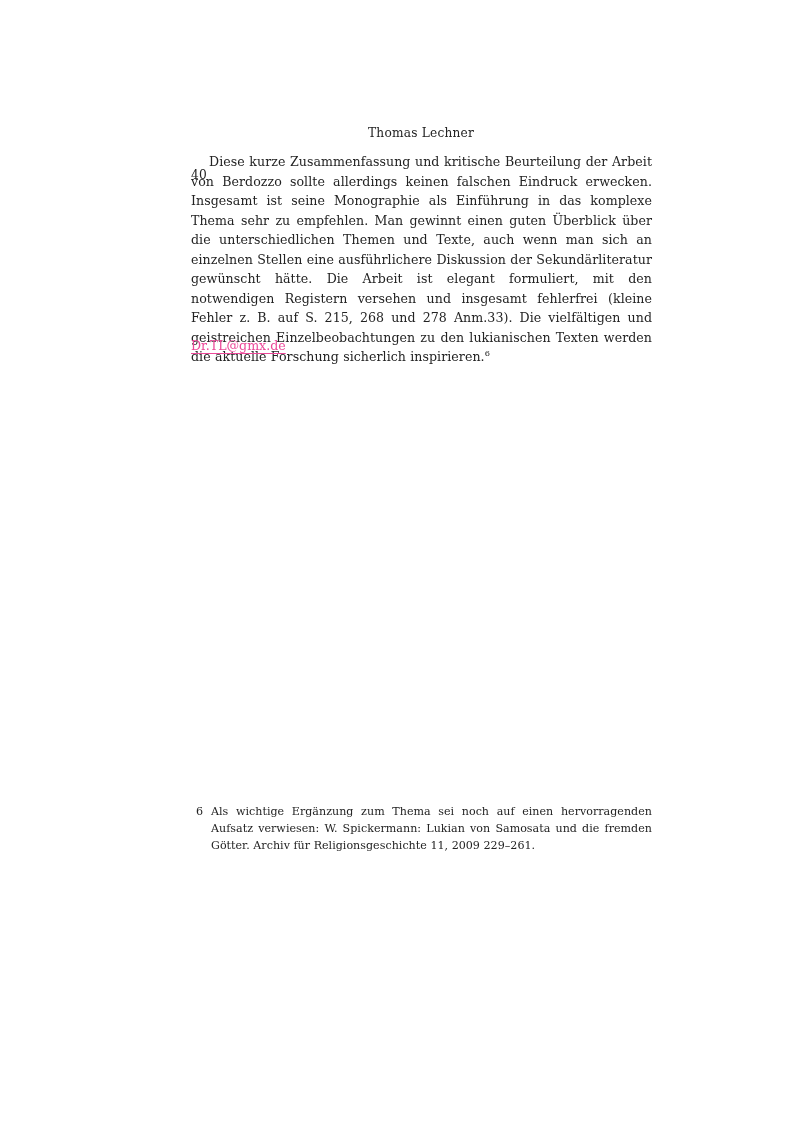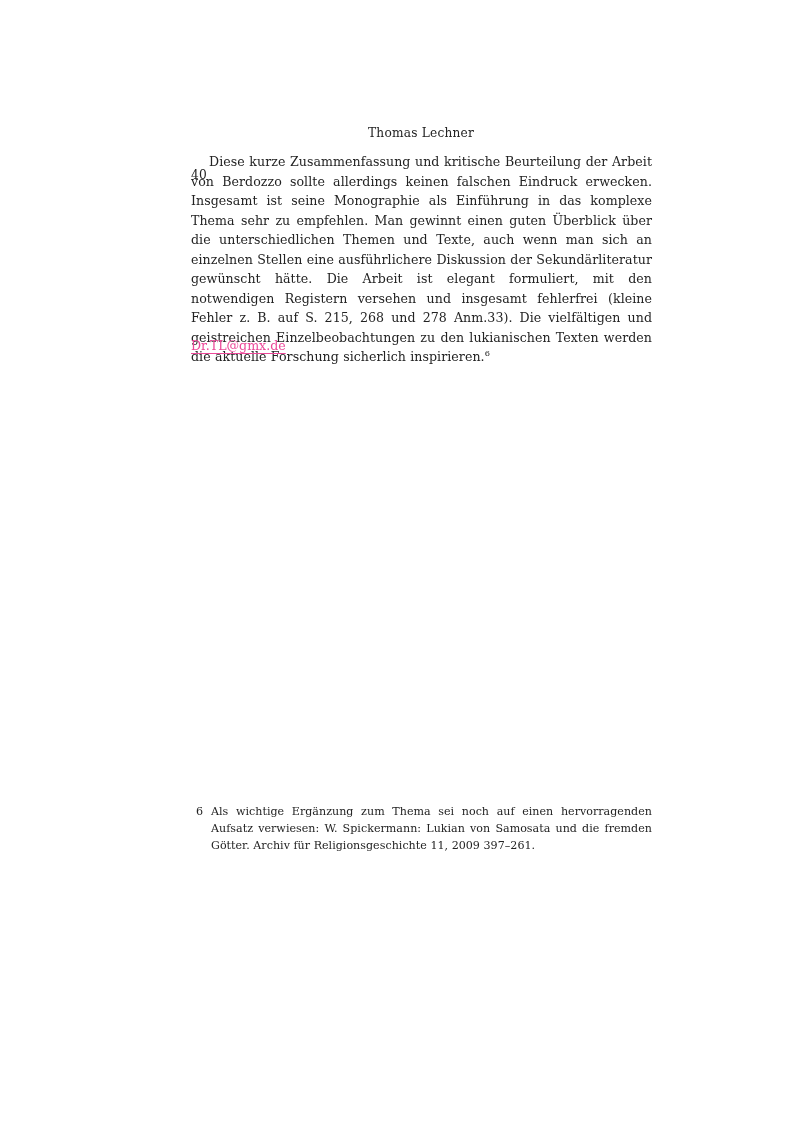--- a/index.html
+++ b/index.html
@@ -171,17 +171,17 @@
   </div>
 
   <div class="signature">
     <a class="email" href="#">Dr.TL@gmx.de</a>
   </div>
 
 
   <div class="footnote">
     <div class="fnrow">
       <span class="fnnum">6</span>
-      <span class="fntext">Als wichtige Ergänzung zum Thema sei noch auf einen hervorragenden Aufsatz verwiesen: W. Spickermann: Lukian von Samosata und die fremden Götter. Archiv für Religionsgeschichte 11, 2009 397–261.</span>
+      <span class="fntext">Als wichtige Ergänzung zum Thema sei noch auf einen hervorragenden Aufsatz verwiesen: W. Spickermann: Lukian von Samosata und die fremden Götter. Archiv für Religionsgeschichte 11, 2009 229–261.</span>
     </div>
   </div>
 
 </div>
 
 </body></html>

